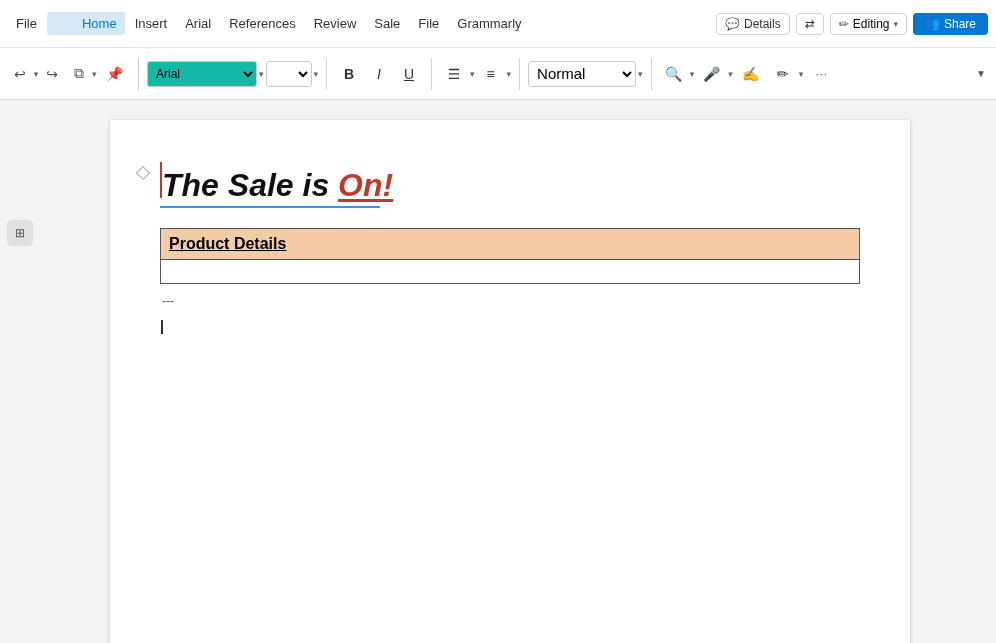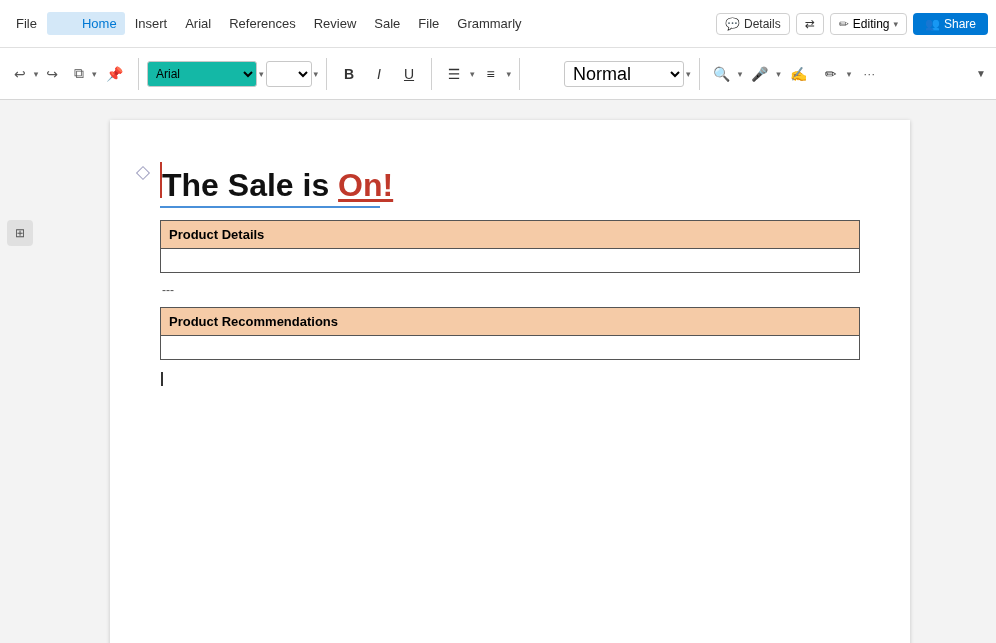--- a/index.html
+++ b/index.html
@@ -131,28 +131,27 @@
       align-items: center;
       justify-content: center;
       font-size: 14px;
       color: #333;
       background: transparent;
     }
     .format-btn.bold { font-weight: bold; }
     .format-btn.italic { font-style: italic; }
     .format-btn.underline { text-decoration: underline; }
     .style-select {
-      width: 120px;
-      height: 26px;
-      font-size: 18px;
+      width: 108px;
+      height: 26px;
+      font-size: 15px;
       border: 1px solid #c8c8c8;
       border-radius: 3px;
       padding: 0 4px;
       background: #fff;
-      margin-left: 36px;
     }
     .ribbon-group {
       display: flex;
       align-items: center;
       gap: 2px;
     }
     .dropdown-arrow {
       font-size: 9px;
       color: #666;
       cursor: pointer;
@@ -219,22 +218,23 @@
     .page {
       width: 800px;
       min-height: 550px;
       background: #fff;
       box-shadow: 0 1px 4px rgba(0,0,0,0.2);
       padding: 40px 50px 40px 50px;
       position: relative;
     }
 
     .heading-area {
-      margin-bottom: 12px;
+      margin-bottom: 20px;
       position: relative;
+      font-style: italic;
     }
     .diamond-marker {
       position: absolute;
       left: -22px;
       top: 8px;
       width: 10px;
       height: 10px;
       transform: rotate(45deg);
       border: 1.5px solid #a0a0c0;
     }
@@ -265,21 +265,22 @@
       margin-bottom: 10px;
     }
     .doc-table td {
       border: 1px solid #555;
       padding: 6px 8px;
       font-size: 13px;
     }
     .table-header-row td {
       background: #f5cba7;
       font-weight: bold;
-      font-size: 13px;
+      font-size: 16px;
+      text-decoration: underline;
     }
     .table-empty-row td {
       background: #fff;
       height: 24px;
     }
     .divider-text {
       font-size: 12px;
       color: #555;
       margin: 6px 0 10px 2px;
     }
@@ -428,30 +429,20 @@
           <td>Product Details</td>
         </tr>
         <tr class="table-empty-row">
           <td></td>
         </tr>
       </tbody>
         </table>
 
       <div class="divider-text">---</div>
 
-      <table class="doc-table">
-        <tbody>
-            <tr class="table-header-row">
-          <td>Product Recommendations</td>
-        </tr>
-        <tr class="table-empty-row">
-          <td></td>
-        </tr>
-      </tbody>
-        </table>
 
       <div style="margin-top:6px;">
         <span class="cursor-line"></span>
       </div>
 
     </div>
   </div>
 
   <div class="right-panel"></div>
 </div>

